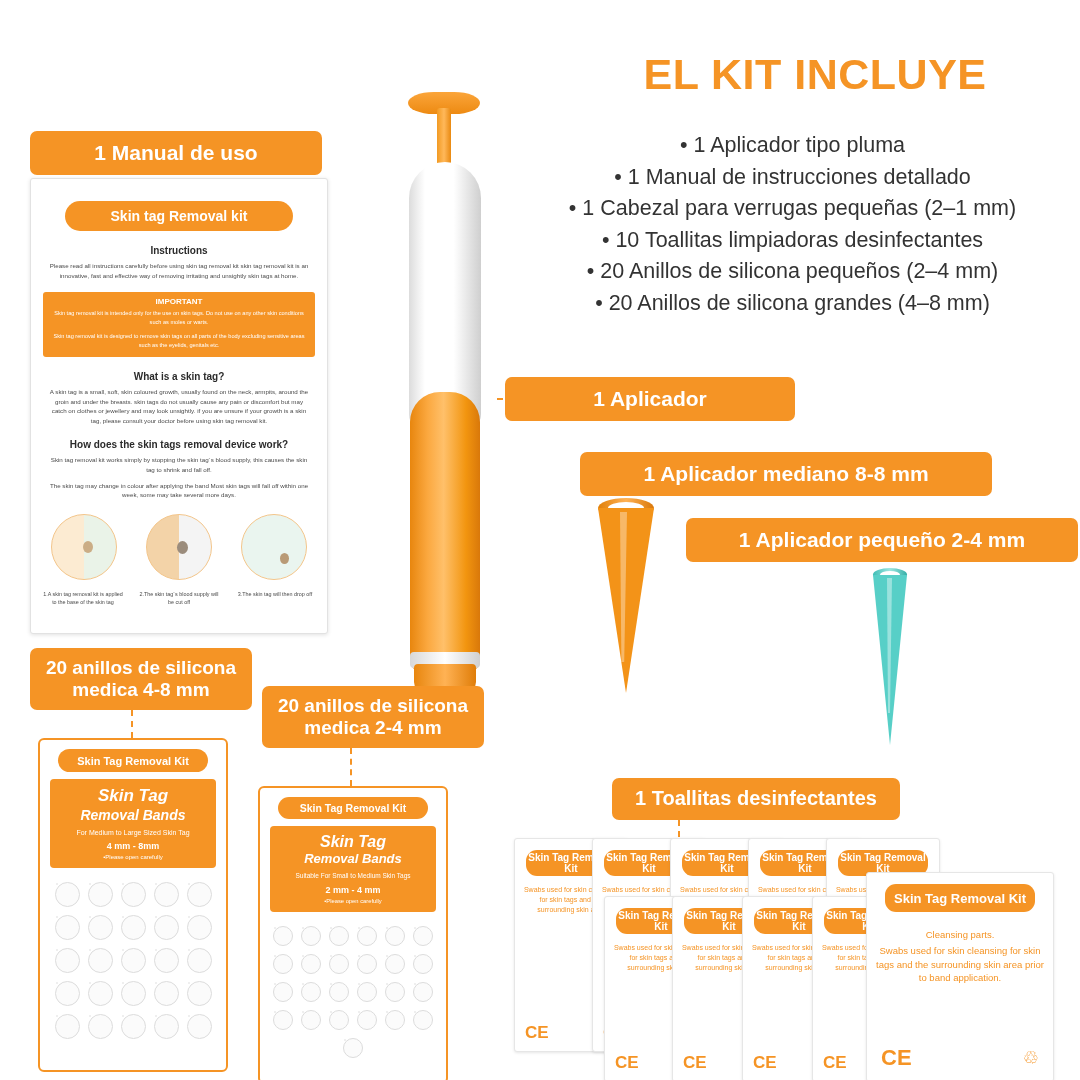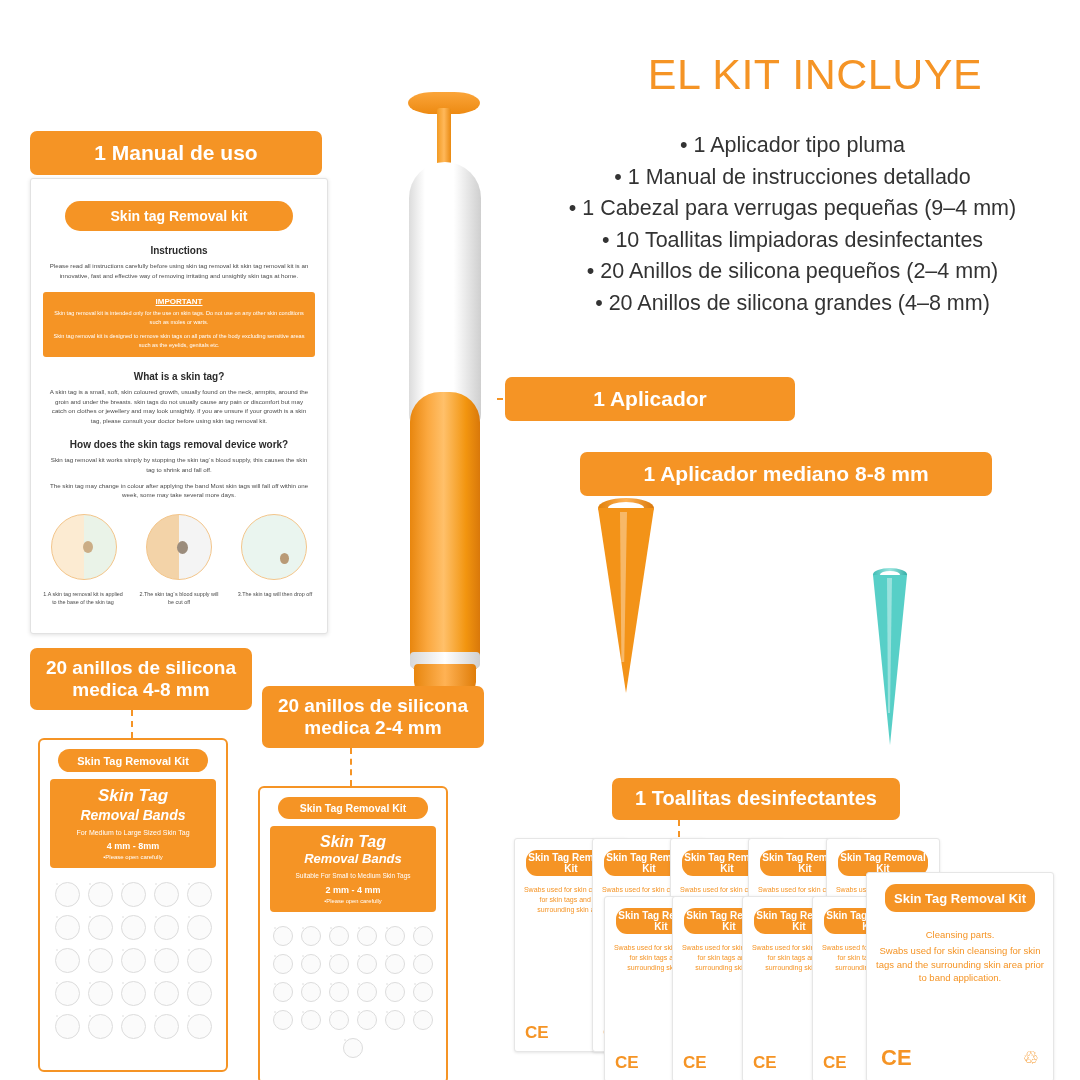--- a/index.html
+++ b/index.html
@@ -26,21 +26,21 @@
     padding:12px 14px;
   }
 
   
   .headline{
     position:absolute;
     left:565px;top:50px;width:500px;
     text-align:center;
     color:#F59425;
     font-size:43px;
-    font-weight:400;
+    font-weight:700;
     letter-spacing:0.5px;
   }
   .kit-list{
     position:absolute;
     left:505px;top:130px;width:575px;
     text-align:center;
     color:#333333;
     font-size:21.5px;
     line-height:1.47;
   }
@@ -58,21 +58,21 @@
     background:#F59425;color:#fff;border-radius:15px;
     font-size:14px;font-weight:700;
     display:flex;align-items:center;justify-content:center;
   }
   .m-h{font-size:10px;font-weight:700;color:#2b2b2b;text-align:center;margin:14px 0 5px;}
   .m-p{font-size:6.2px;color:#4a4a4a;text-align:center;line-height:1.55;padding:0 16px;}
   .m-band{
     margin:12px 12px 0 12px;background:#F59425;color:#fff;border-radius:3px;
     padding:5px 10px 7px;
   }
-  .m-band .t{font-size:8px;font-weight:700;text-align:center;margin-bottom:3px;text-decoration:underline;}
+  .m-band .t{font-size:8px;font-weight:700;text-align:center;margin-bottom:3px;}
   .m-band .p{font-size:5.6px;text-align:center;line-height:1.6;}
   .m-circles{display:flex;justify-content:space-between;padding:0 20px;margin-top:14px;}
   .m-circ{width:66px;height:66px;border-radius:50%;border:1px solid #F3C58A;box-sizing:border-box;position:relative;overflow:hidden;}
   .c1{background:linear-gradient(90deg,#FCEBD2 50%,#EAF3E8 50%);}
   .c2{background:linear-gradient(90deg,#F3D3A8 50%,#F4F4F4 50%);}
   .c3{background:#EAF5EF;}
   .c1:after{content:"";position:absolute;width:10px;height:12px;border-radius:50%;background:#CBAD86;left:31px;top:26px;}
   .c2:after{content:"";position:absolute;width:11px;height:13px;border-radius:50%;background:#9B8C7C;left:30px;top:26px;}
   .c3:after{content:"";position:absolute;width:9px;height:11px;border-radius:50%;background:#B99A76;left:38px;top:38px;}
   .m-caps{display:flex;justify-content:space-between;padding:0 12px;margin-top:10px;}
@@ -175,21 +175,21 @@
 </style>
 </head>
 <body>
 
 <div class="stage">
 
   <div class="headline">EL KIT INCLUYE</div>
   <div class="kit-list">
     <div>• 1 Aplicador tipo pluma</div>
     <div>• 1 Manual de instrucciones detallado</div>
-    <div>• 1 Cabezal para verrugas pequeñas (9–4 mm)</div>
+    <div>• 1 Cabezal para verrugas pequeñas (2–1 mm)</div>
     <div>• 10 Toallitas limpiadoras desinfectantes</div>
     <div>• 20 Anillos de silicona pequeños (2–4 mm)</div>
     <div>• 20 Anillos de silicona grandes (4–8 mm)</div>
   </div>
 
   <div class="chip" style="left:30px;top:131px;width:292px;height:44px;font-size:21px;">1 Manual de uso</div>
 
   <div class="manual">
     <div class="manual-title">Skin tag Removal kit</div>
     <div class="m-h">Instructions</div>
@@ -224,20 +224,21 @@
     <div class="pen-ring"></div>
     <div class="pen-tip"></div>
     <div class="pen-brand">MedicWart™</div>
   </div>
 
   <div class="dash-h" style="left:497px;top:398px;width:16px;"></div>
   <div class="chip" style="left:505px;top:377px;width:290px;height:44px;font-size:21px;">1 Aplicador</div>
 
   <div class="chip" style="left:580px;top:452px;width:412px;height:44px;font-size:21px;">1 Aplicador mediano 8-8 mm</div>
 
+  <div class="chip" style="left:686px;top:518px;width:392px;height:44px;font-size:21px;">1 Aplicador pequeño 2-4 mm</div>
 
   <div class="cone-orange">
     <div class="mouth"></div>
     <div class="hole"></div>
     <div class="body"></div>
     <div class="shine"></div>
   </div>
 
   <div class="cone-teal">
     <div class="mouth"></div>

